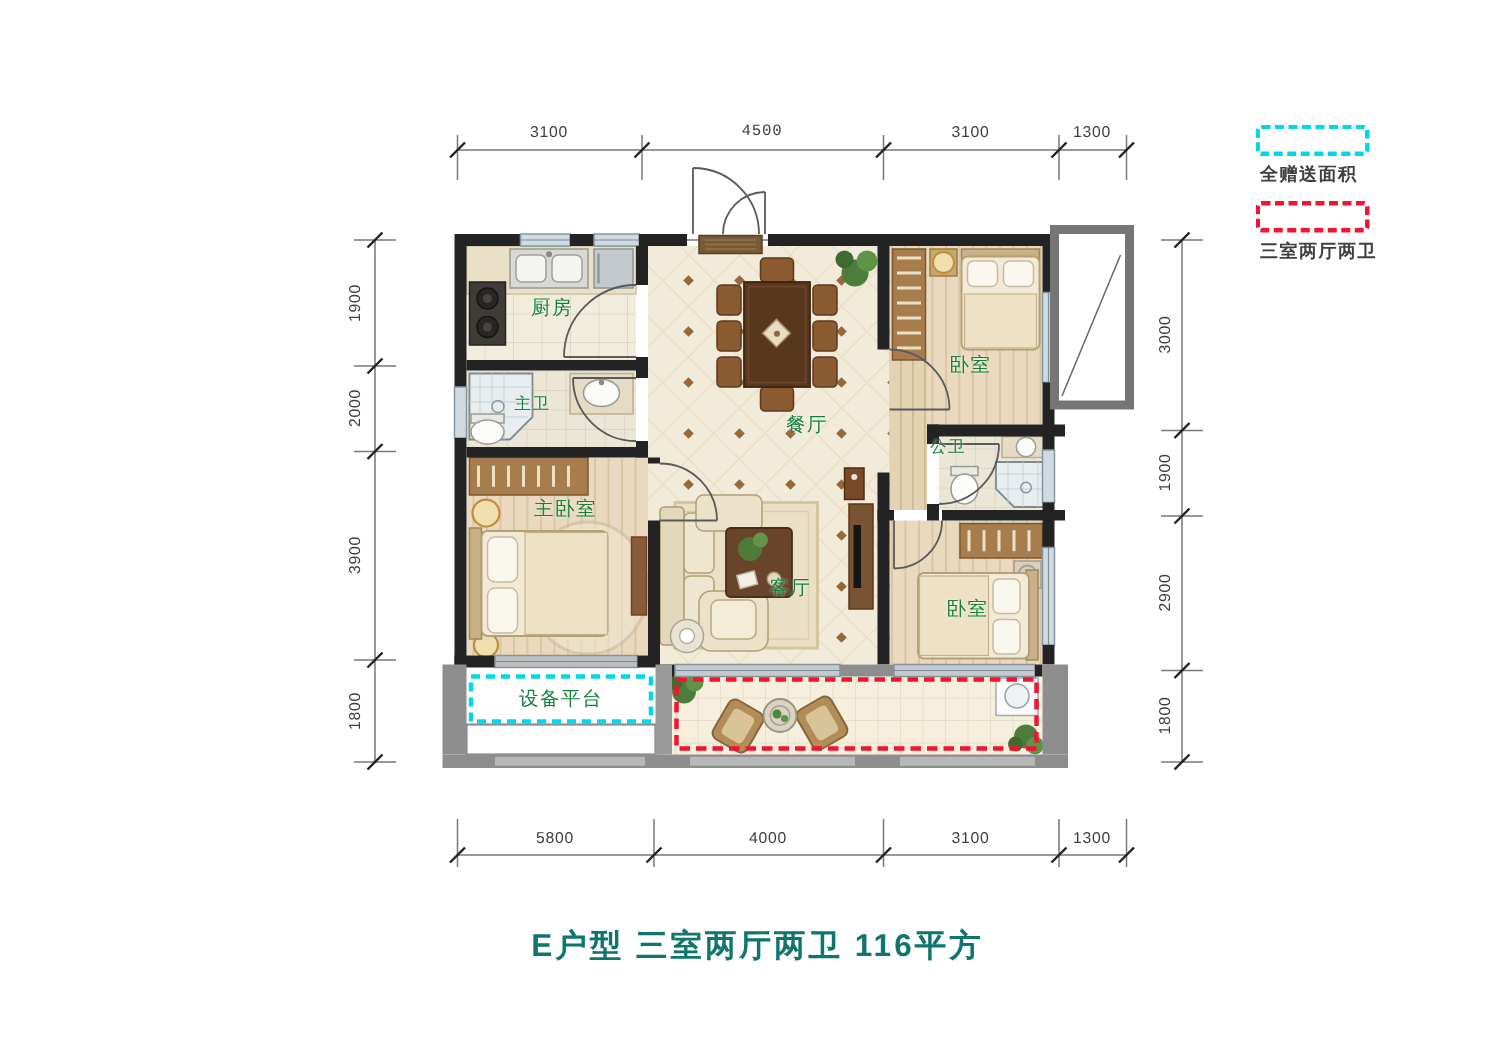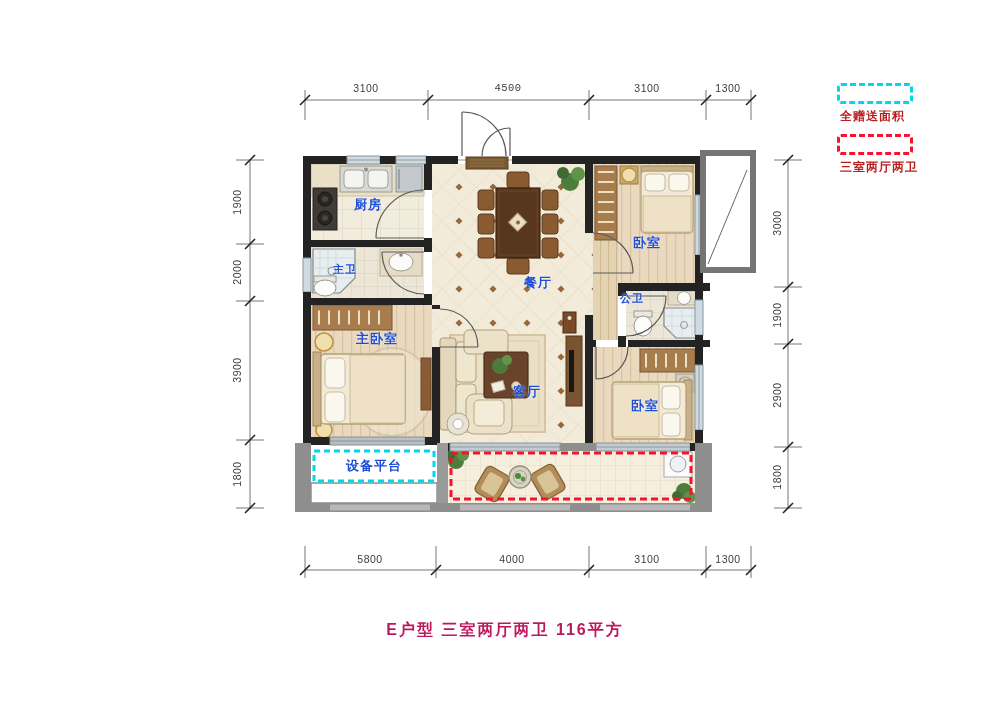--- a/index.html
+++ b/index.html
@@ -4,41 +4,41 @@
 <style>
   html,body{margin:0;padding:0;}
   body{
     width:1000px;height:707px;position:relative;background:#ffffff;
     font-family:"Liberation Sans","DejaVu Sans",sans-serif;overflow:hidden;
   }
   #stage{position:absolute;inset:0;width:1000px;height:707px;}
   svg{position:absolute;left:0;top:0;}
   .room-label{
     position:absolute;transform:translate(-50%,-50%);
-    font-weight:bold;color:#1d4ed8;font-size:13px;letter-spacing:1px;
+    font-weight:normal;color:#15803d;font-size:13px;letter-spacing:1px;
     white-space:nowrap;text-shadow:0 0 2px rgba(255,255,255,.8);
   }
   .room-label.small{font-size:11px;}
   .dim{
     position:absolute;transform:translate(-50%,-50%);
     font-size:10.5px;color:#3d3d3d;white-space:nowrap;letter-spacing:.5px;
   }
   .dim.v{transform:translate(-50%,-50%) rotate(-90deg);}
   .legend-label{
-    position:absolute;font-size:12px;color:#b91c1c;font-weight:bold;
+    position:absolute;font-size:12px;color:#404040;font-weight:bold;
     letter-spacing:1px;white-space:nowrap;
   }
   .swatch{position:absolute;width:70px;height:15px;}
   .swatch-full{left:837px;top:83px;}
   .swatch-half{left:837px;top:134px;}
   .legend-label-full{left:840px;top:108px;}
   .legend-label-half{left:840px;top:159px;}
   .plan-title{
     position:absolute;left:505px;top:630px;transform:translate(-50%,-50%);
-    font-size:16px;font-weight:bold;color:#be185d;letter-spacing:2px;white-space:nowrap;
+    font-size:21px;font-weight:bold;color:#0f766e;letter-spacing:2px;white-space:nowrap;
   }
 </style>
 </head>
 <body>
 
 <div id="stage">
 
 <svg width="1000" height="707" viewBox="0 0 1000 707">
   <defs>
     <pattern id="tileK" width="19" height="19" patternUnits="userSpaceOnUse">
@@ -382,21 +382,21 @@
       <line x1="783" y1="165" x2="793" y2="155"></line>
           <line x1="783" y1="292" x2="793" y2="282"></line>
       <line x1="783" y1="349" x2="793" y2="339"></line>
           <line x1="783" y1="452" x2="793" y2="442"></line>
       <line x1="783" y1="513" x2="793" y2="503"></line>
     </g>
   </g>
 </svg>
 
 <span class="room-label" style="left:368px;top:205px;">厨房</span>
-<span class="room-label small" style="left:345px;top:269px;">主卫</span>
+<span class="room-label small" style="left:355px;top:269px;">主卫</span>
 <span class="room-label" style="left:377px;top:339px;">主卧室</span>
 <span class="room-label" style="left:523px;top:283px;margin-left:15px;">餐厅</span>
 <span class="room-label" style="left:527px;top:372px;margin-top:20px;">客厅</span>
 <span class="room-label" style="left:647px;top:243px;">卧室</span>
 <span class="room-label small" style="left:632px;top:298px;">公卫</span>
 <span class="room-label" style="left:645px;top:406px;">卧室</span>
 <span class="room-label" style="left:374px;top:466px;">设备平台</span>
 
 <span class="dim" style="left:366px;top:88px;">3100</span>
 <span class="dim" style="left:508px;top:88px;font-family:Liberation Mono, monospace;">4500</span>

